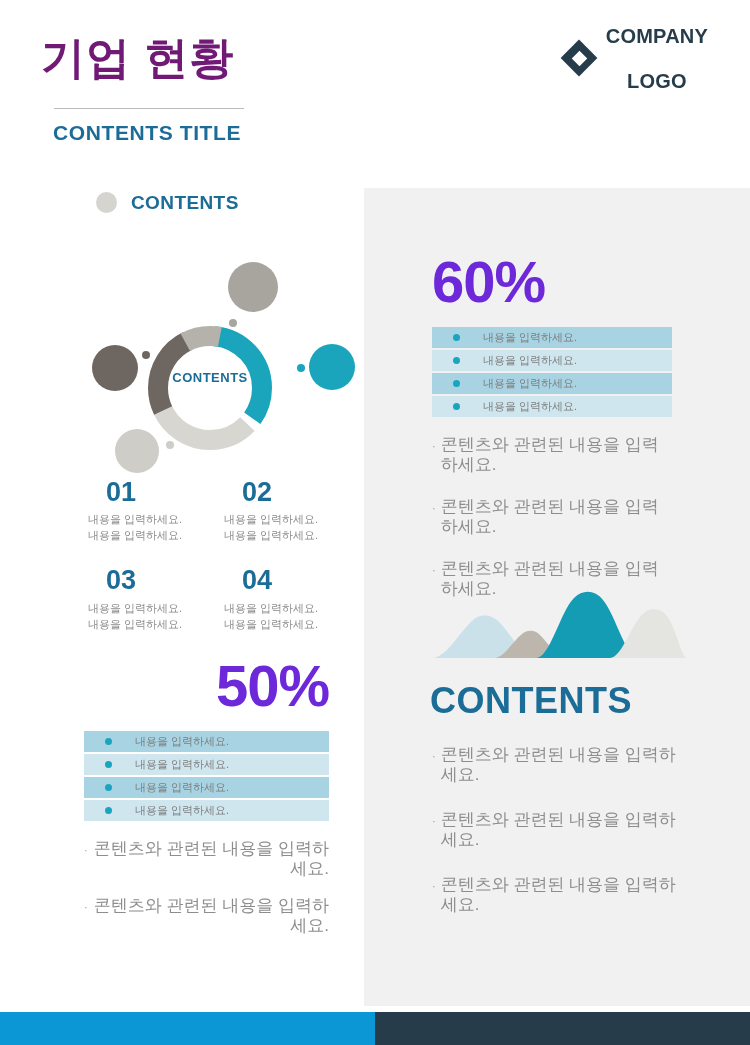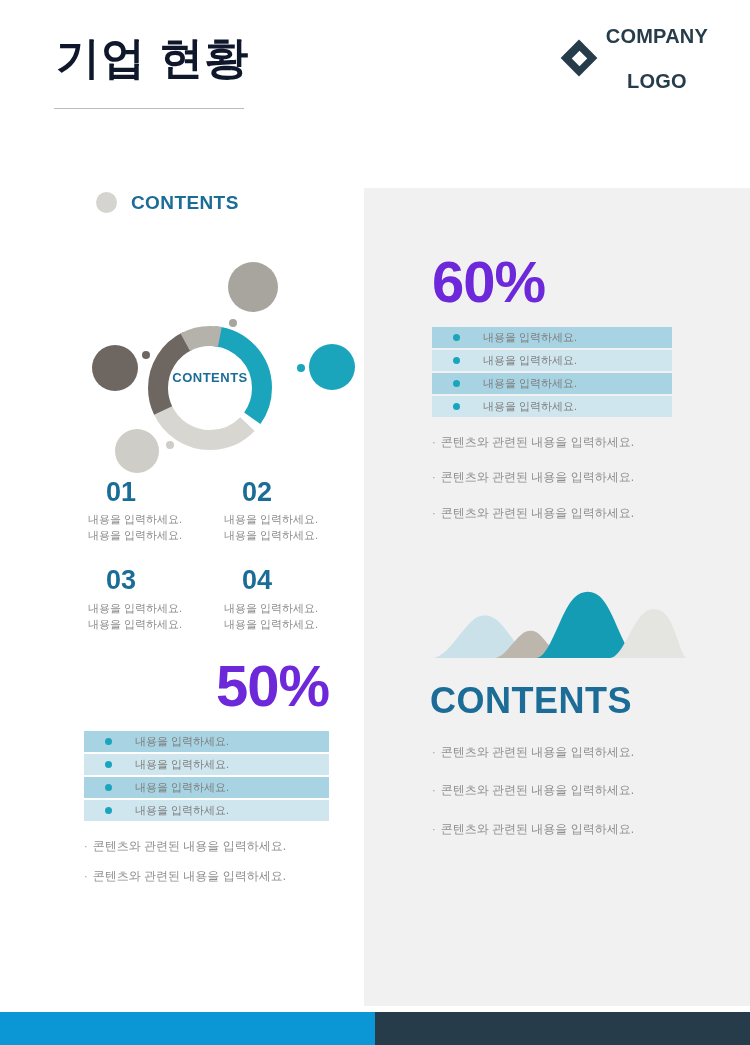--- a/index.html
+++ b/index.html
@@ -18,24 +18,24 @@
 
   
   .page-header {
     position: absolute;
     left: 0; top: 0;
     width: 750px;
     height: 185px;
   }
   .title-main {
     position: absolute;
-    left: 56px; top: 36px;
+    left: 41px; top: 36px;
     font-size: 44px;
     font-weight: 700;
-    color: #0f172a;
+    color: #701a75;
     letter-spacing: 1px;
     line-height: 1;
     white-space: nowrap;
   }
   .title-rule {
     position: absolute;
     left: 54px; top: 108px;
     width: 190px;
     height: 1px;
     background: #b9bcbe;
@@ -203,21 +203,21 @@
     align-items: baseline;
     margin-bottom: 21px;
   }
   .note-mark {
     font-size: 11px;
     color: #9a9a9a;
     margin-right: 5px;
     line-height: 1;
   }
   .note-text {
-    font-size: 12px;
+    font-size: 17px;
     color: #8d8d8d;
     line-height: 1.2;
   }
 
   #pct60-block {
     position: absolute;
     left: 432px; top: 253px;
     width: 240px;
   }
   #pct50-block {
@@ -259,20 +259,21 @@
   }
   .footer-left  { width: 375px; height: 33px; background: #0b96d5; }
   .footer-right { width: 375px; height: 33px; background: #263c4a; }
 </style>
 </head>
 <body>
 
 <div class="page-header">
   <div class="title-main">기업 현황</div>
   <div class="title-rule"></div>
+  <div class="title-sub">CONTENTS TITLE</div>
 
   <div class="logo-block">
     <div class="logo-mark">
       <div class="outer"></div>
       <div class="inner"></div>
     </div>
     <div class="logo-text">
       <span>COMPANY</span>
       <span class="l2">LOGO</span>
     </div>

